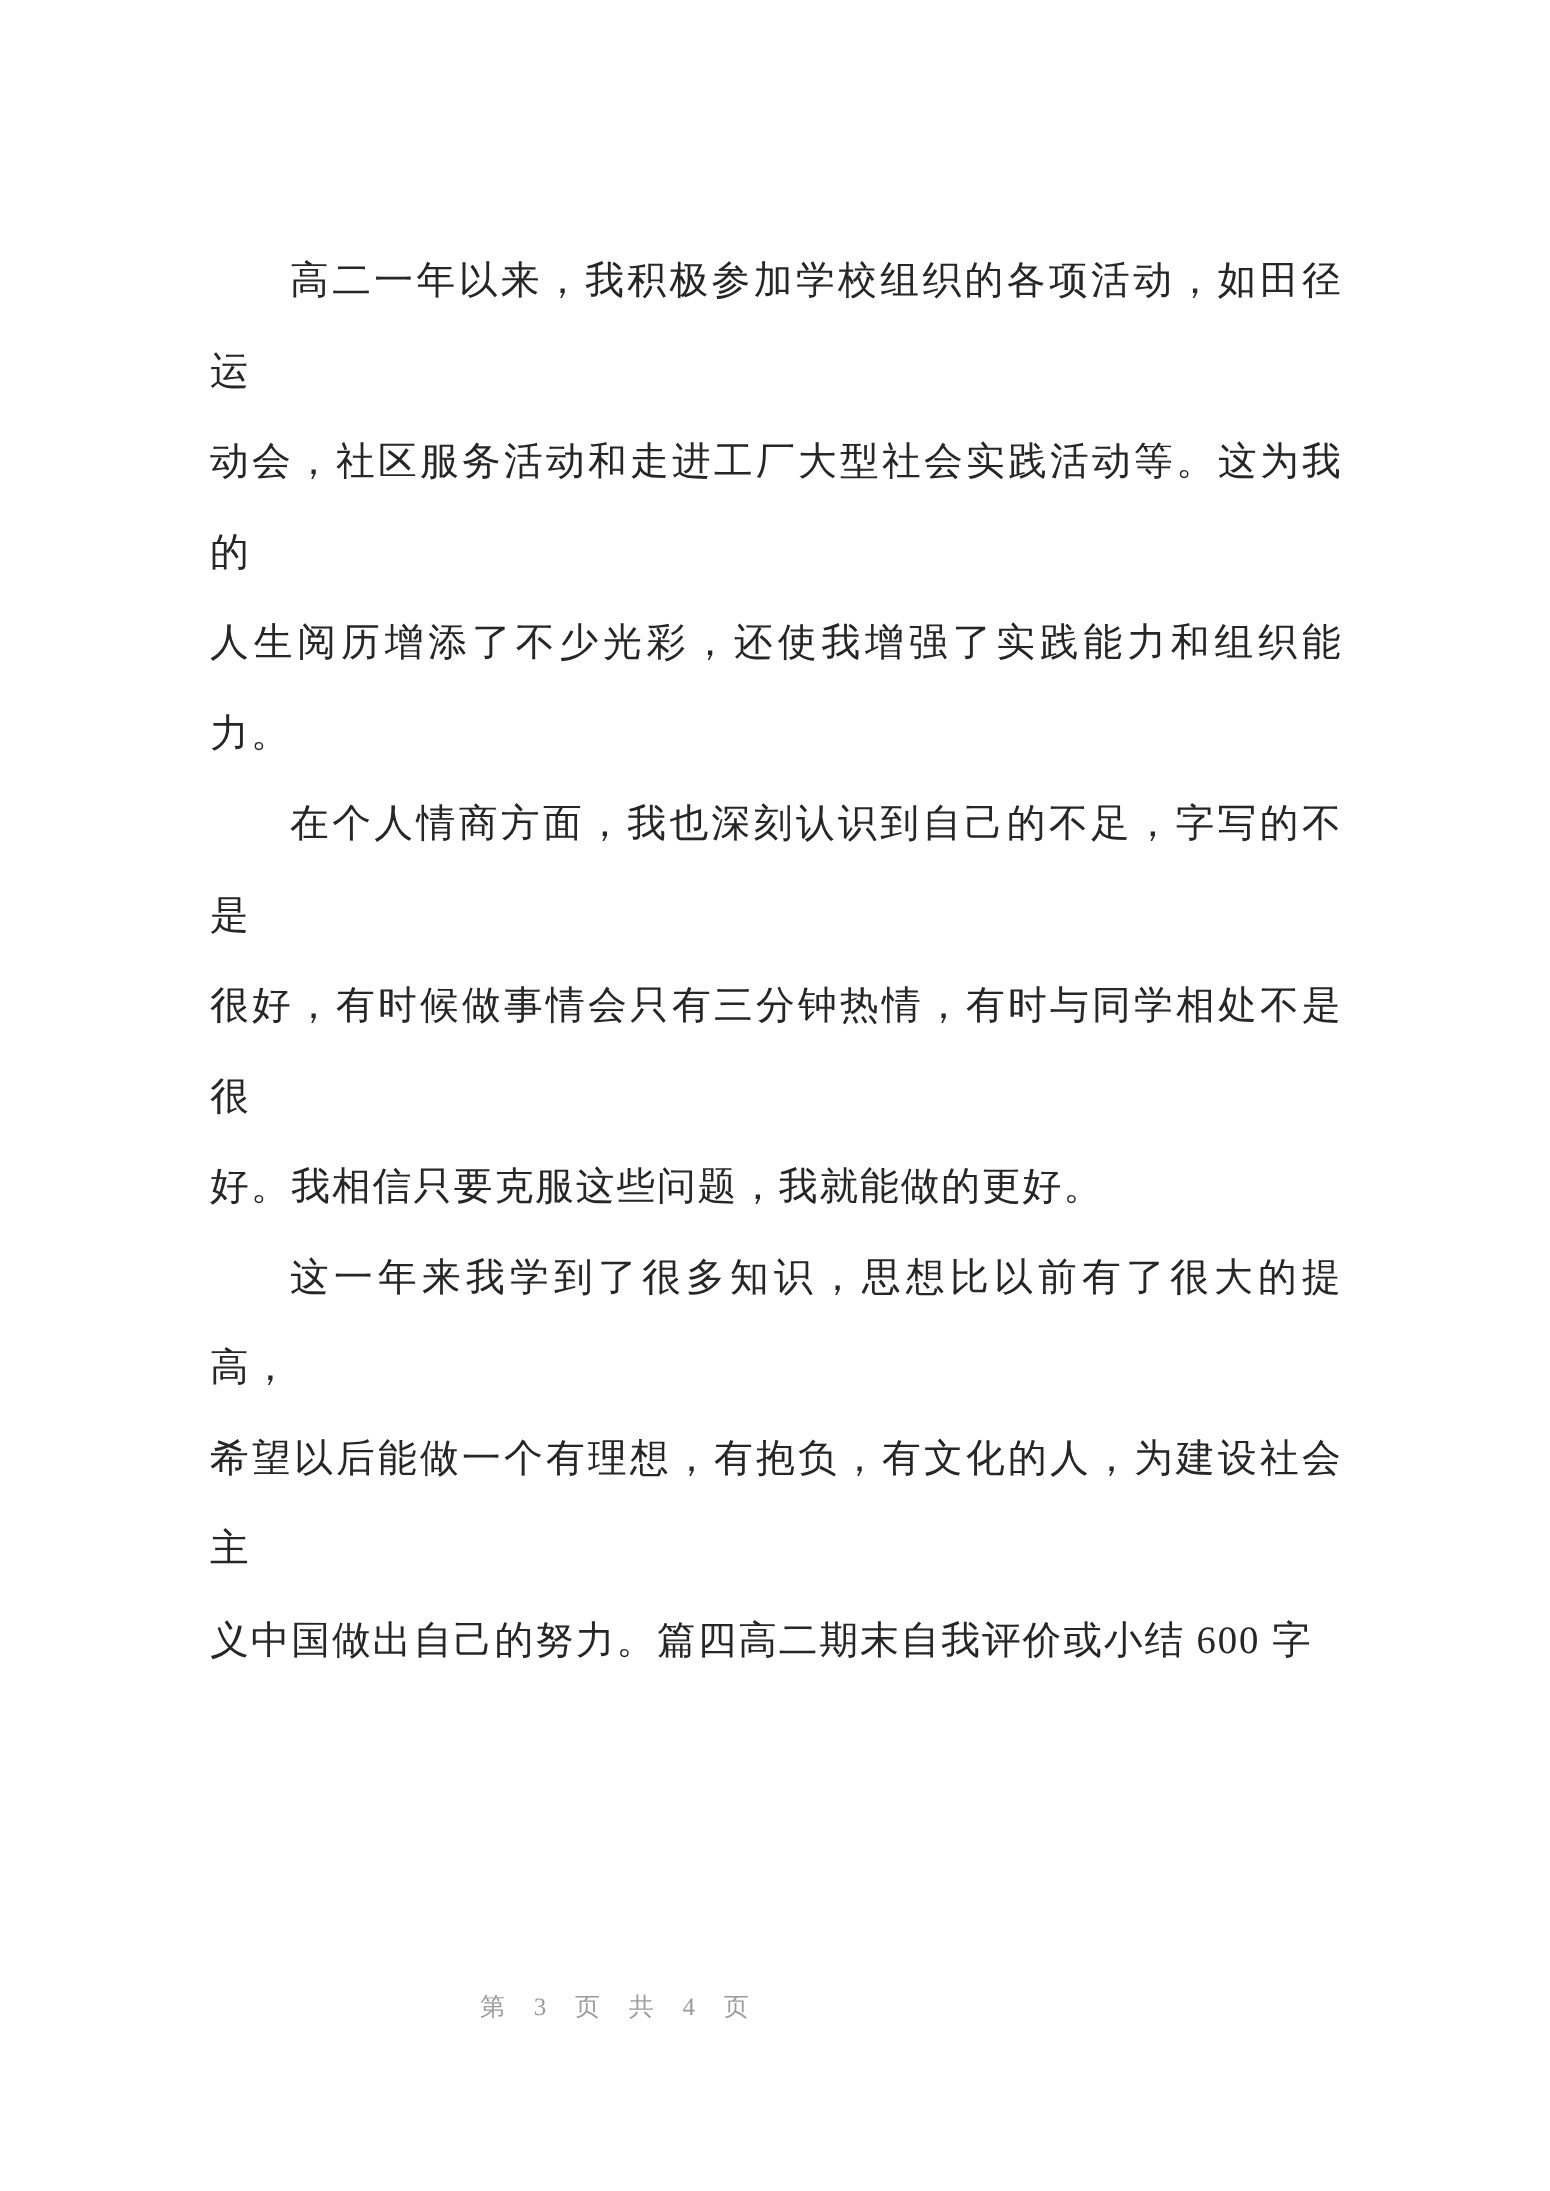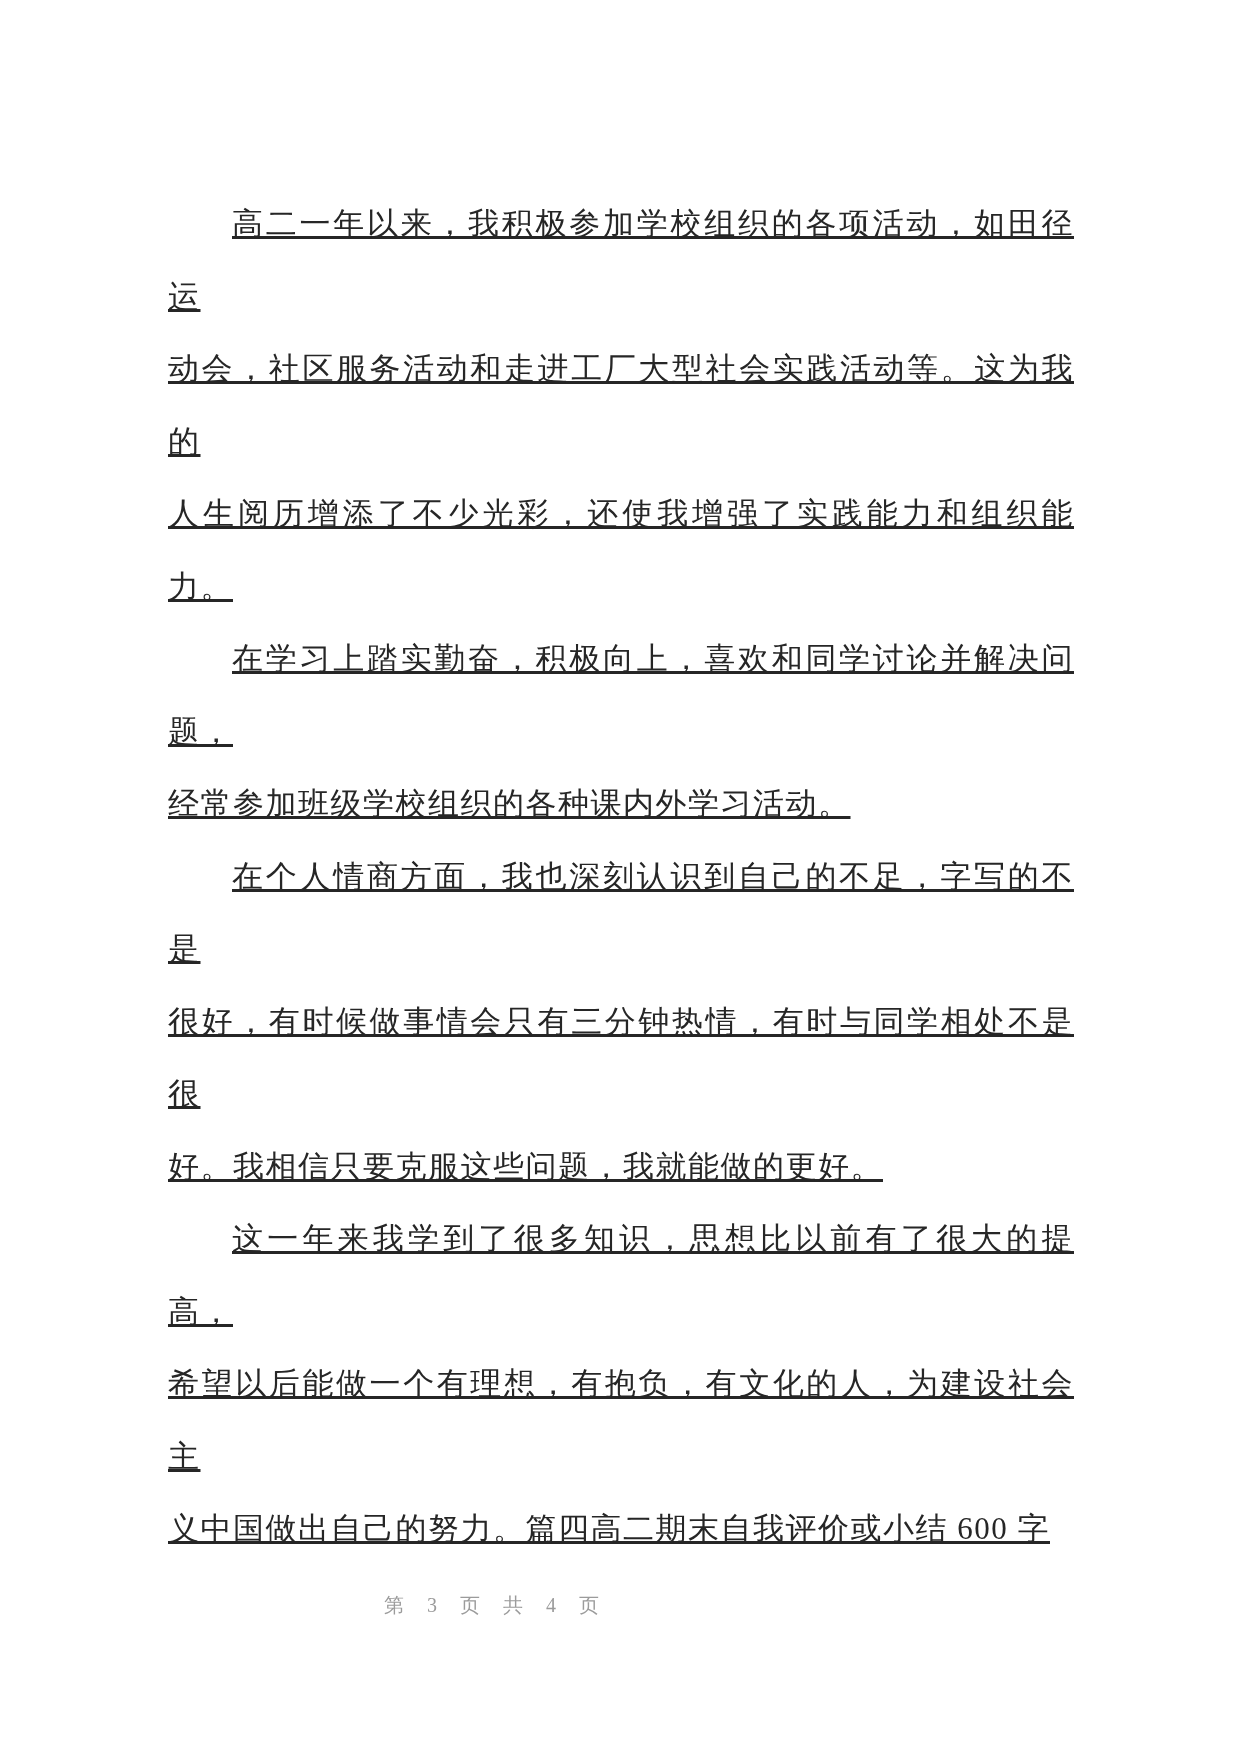--- a/index.html
+++ b/index.html
@@ -30,21 +30,20 @@
     font-size: 31px;
     line-height: 72.5px;
     letter-spacing: 1.5px;
     font-weight: 400;
   }
   .para {
     margin: 0;
     padding: 0;
     white-space: pre-line;       
     text-align: justify;
-    text-decoration: underline;
   }
   .indent-md { text-indent: 64px; }
   .indent-sm { text-indent: 35px; }
   .page-footer {
     position: absolute;
     left: 0;
     top: 1592px;
     width: 992px;
     text-align: center;
   }
@@ -55,22 +54,20 @@
   }
 </style>
 </head>
 <body>
 
 <div class="page">
   <div class="doc-body">
     <p class="para indent-md">高二一年以来，我积极参加学校组织的各项活动，如田径运
 动会，社区服务活动和走进工厂大型社会实践活动等。这为我的
 人生阅历增添了不少光彩，还使我增强了实践能力和组织能力。</p>
-    <p class="para indent-md">在学习上踏实勤奋，积极向上，喜欢和同学讨论并解决问题，
-经常参加班级学校组织的各种课内外学习活动。</p>
     <p class="para indent-md">在个人情商方面，我也深刻认识到自己的不足，字写的不是
 很好，有时候做事情会只有三分钟热情，有时与同学相处不是很
 好。我相信只要克服这些问题，我就能做的更好。</p>
     <p class="para indent-md">这一年来我学到了很多知识，思想比以前有了很大的提高，
 希望以后能做一个有理想，有抱负，有文化的人，为建设社会主
 义中国做出自己的努力。篇四高二期末自我评价或小结 600 字</p>
 
   </div>
 
   <div class="page-footer">

